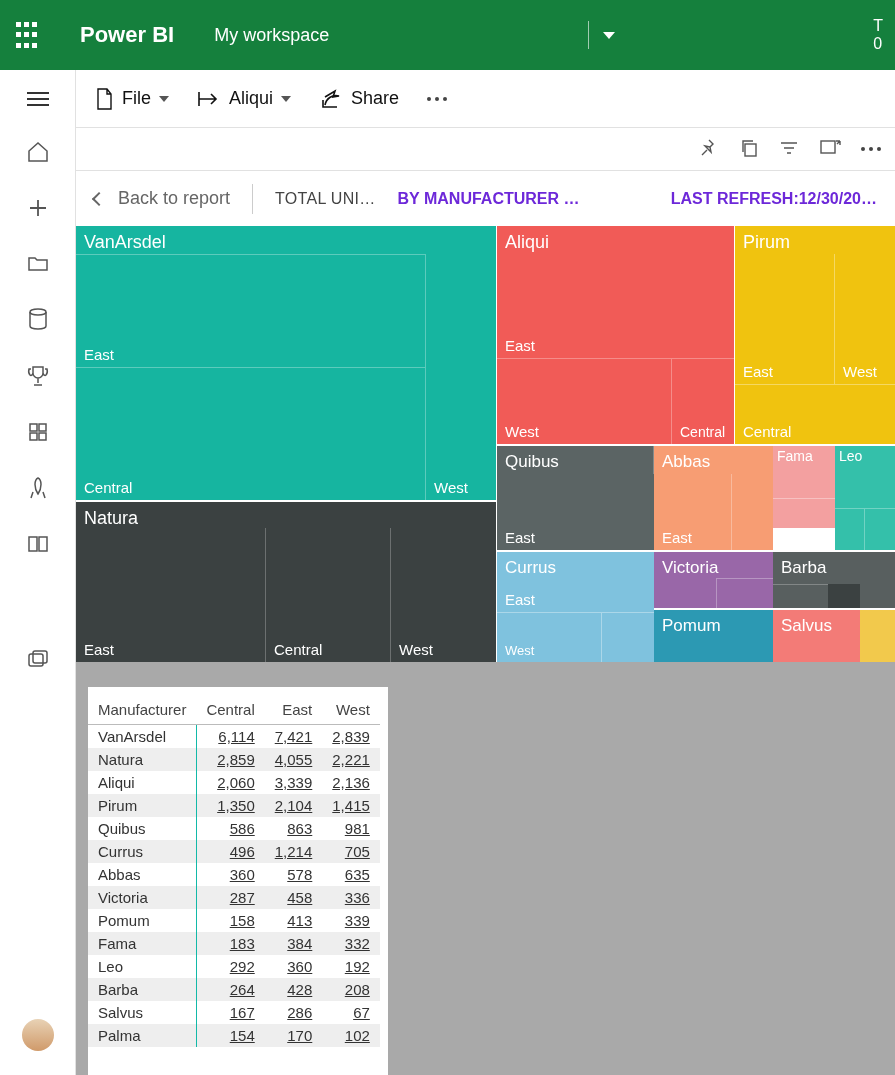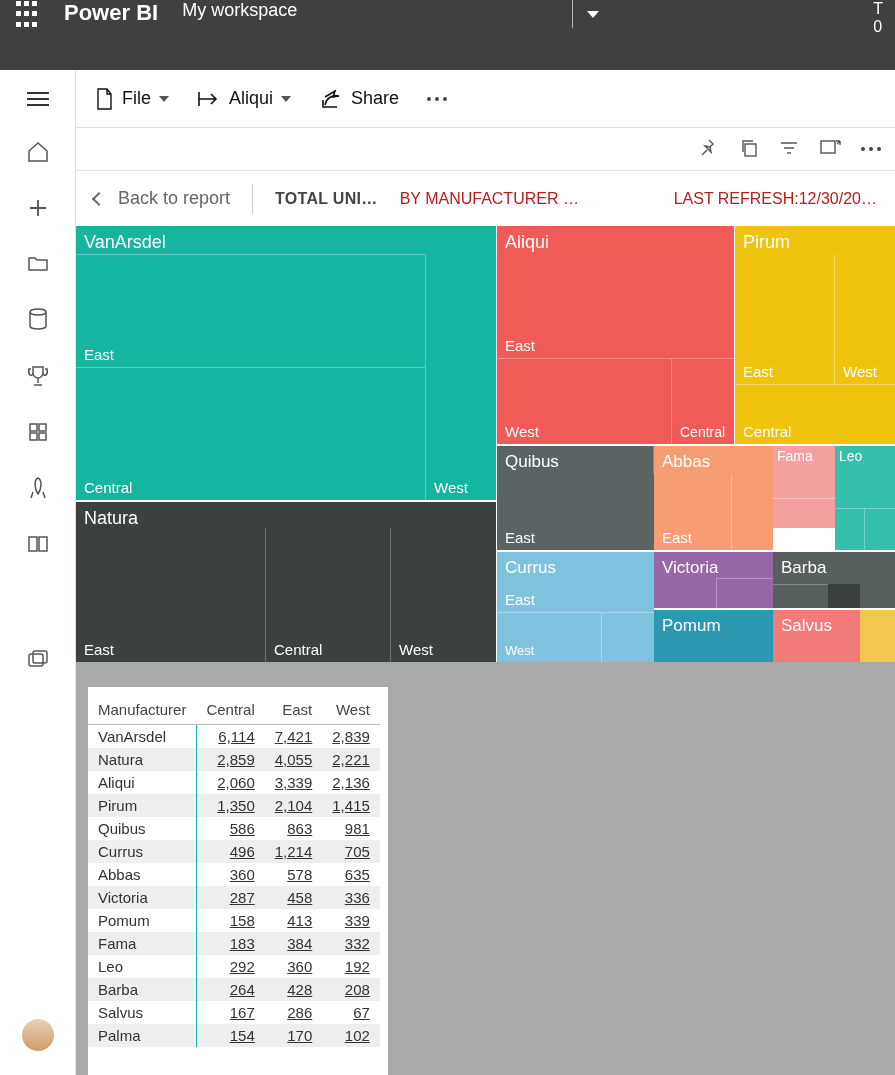--- a/index.html
+++ b/index.html
@@ -1,17 +1,17 @@
 <!DOCTYPE html>
 <html><head>
 <meta charset="utf-8">
 <style>
   * { box-sizing: border-box; margin:0; padding:0; }
   body { font-family: "Segoe UI", Arial, sans-serif; font-size:14px; color:#333; width:895px; height:1075px; overflow:hidden; background:#fff; }
-  .topbar { height:70px; background:#404040; color:#fff; display:flex; align-items:flex-start; padding:0 12px; gap:24px; }
+  .topbar { height:70px; background:#15803d; color:#fff; display:flex; align-items:center; padding:0 12px; gap:40px; }
   .waffle { width:28px; height:28px; display:flex; flex-wrap:wrap; gap:3px; align-items:center; justify-content:center; cursor:pointer;}
   .waffle span { width:5px; height:5px; background:#fff; display:block;}
   .brand { font-size:22px; font-weight:600; }
   .workspace { font-size:18px; font-weight:400; }
   .topbar-center { flex:1; display:flex; align-items:center; justify-content:center; gap:14px; font-size:20px;}
   .divider-v { width:1px; height:28px; background:rgba(255,255,255,0.6);}
   .chev-down-white { width:0;height:0;border-left:6px solid transparent;border-right:6px solid transparent;border-top:7px solid #fff;cursor:pointer;}
   .topbar-right{ font-size:16px;}
   .shell { display:flex; height:calc(100% - 70px); }
   .leftrail { width:76px; border-right:1px solid #e1e1e1; display:flex; flex-direction:column; align-items:center; padding-top:18px; gap:30px;}
@@ -25,22 +25,22 @@
   .tbtn svg{stroke:#111;}
   .chev-down-grey{width:0;height:0;border-left:5px solid transparent;border-right:5px solid transparent;border-top:6px solid #555;}
   .dots{display:flex;gap:4px;cursor:pointer;}
   .dots span{width:4px;height:4px;background:#444;border-radius:50%;}
   .toolbar2{height:42px;display:flex;align-items:center;justify-content:flex-end;padding:0 14px;gap:20px;color:#555;}
   .toolbar2 svg{stroke:#555;}
   .crumbbar{height:56px;border-top:1px solid #e1e1e1;display:flex;align-items:center;gap:22px;padding:0 18px;white-space:nowrap;}
   .backlink{display:flex;align-items:center;gap:14px;color:#666;font-size:18px;cursor:pointer;}
   .chev-left{width:10px;height:10px;border-left:2px solid #666;border-bottom:2px solid #666;transform:rotate(45deg);}
   .vsep{width:1px;height:30px;background:#ccc;}
-  .crumb{font-size:16px;color:#b91c1c;}
-  .crumb.active{font-weight:700;color:#444;letter-spacing:0.3px;}
+  .crumb{font-size:16px;color:#6d28d9;font-weight:bold;}
+  .crumb.active{font-weight:400;color:#444;letter-spacing:0.3px;}
   .crumb.right{margin-left:auto;}
   .treemap{position:relative;height:436px;width:100%;}
   .tm{position:absolute;color:#fff;font-size:17px;padding:6px 8px;overflow:hidden;}
   .tm.sm{font-size:14px;padding:2px 4px;}
   .tm.header{font-size:18px;}
   .tm .region{position:absolute;bottom:4px;left:8px;font-size:15px;}
   .tablewrap{background:#a9a9a9;padding:25px 12px 0 12px;flex:1;display:flex;}
   .tablebox{background:#fff;padding:8px 12px 0 0;width:300px;}
   table{border-collapse:collapse;width:100%;font-size:15px;}
   th{color:#444;font-weight:400;text-align:left;padding:6px 10px;border-bottom:1px solid #bbb;}

